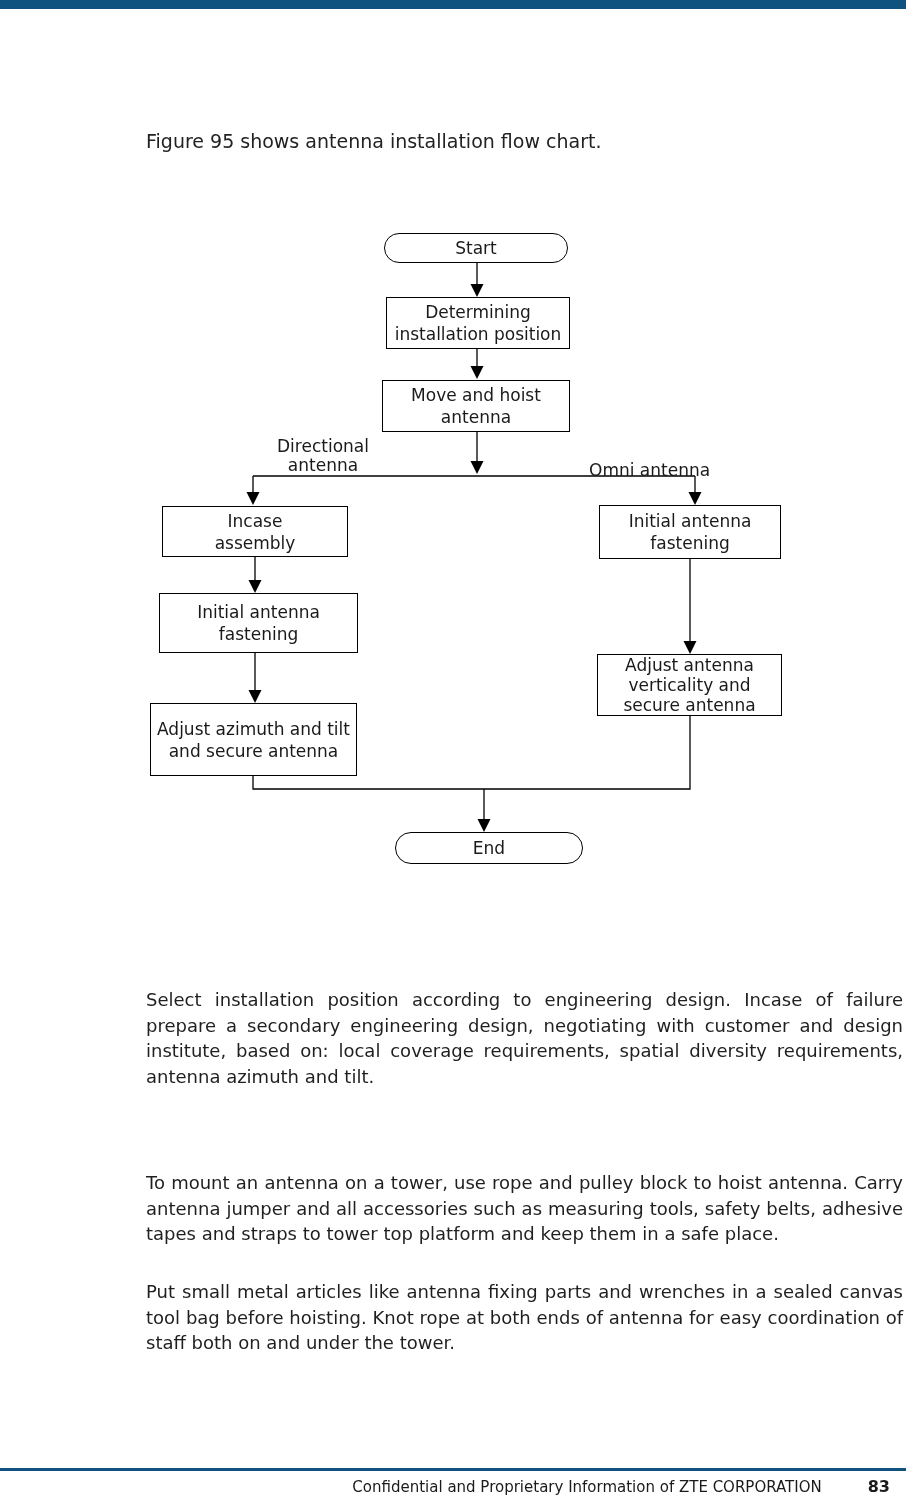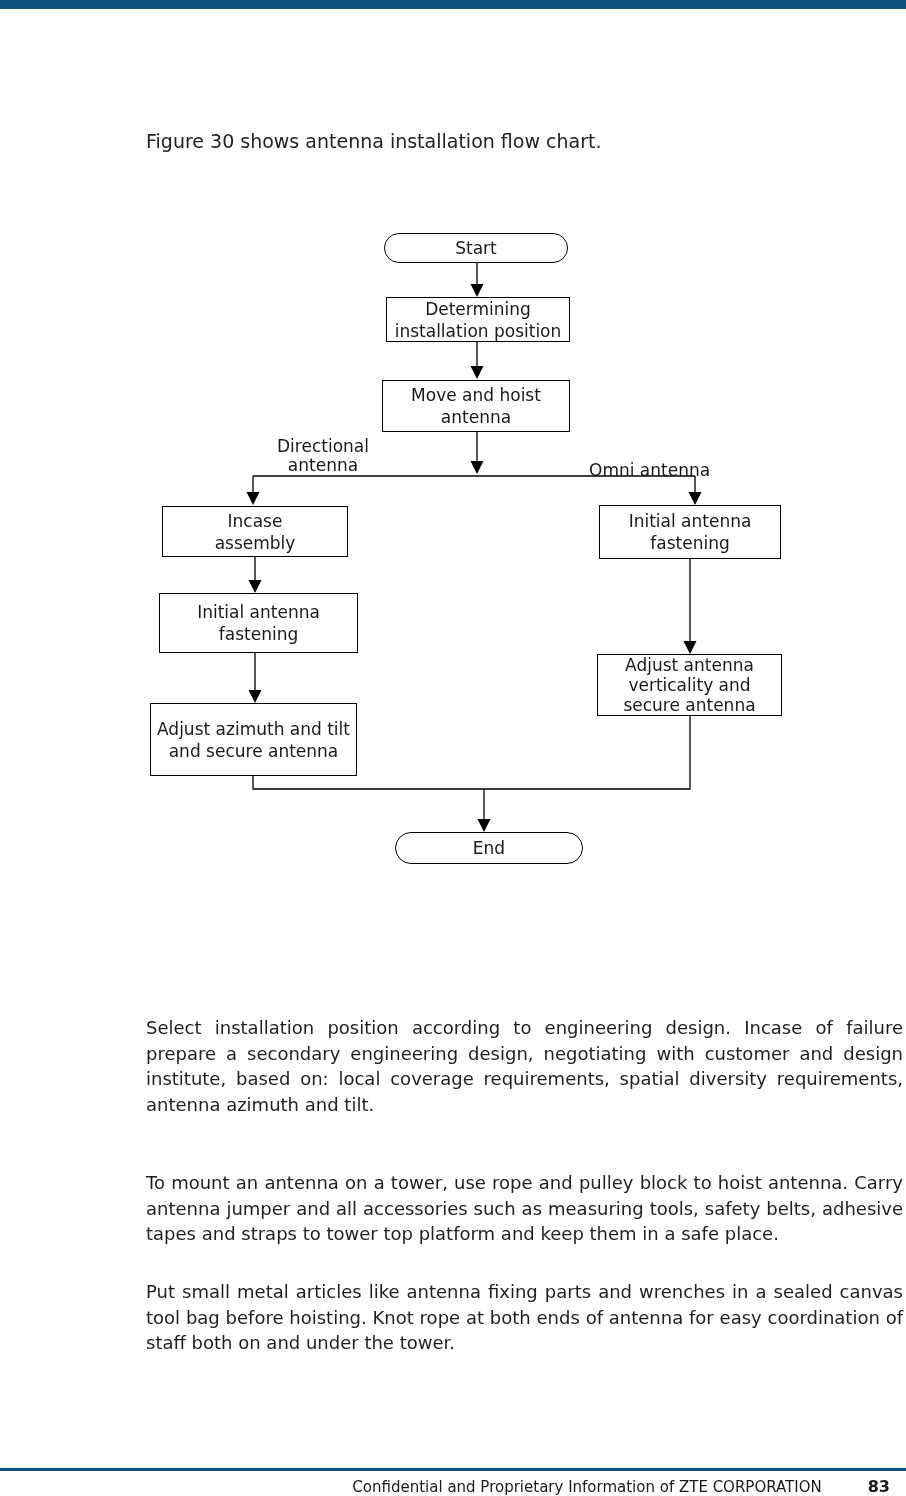--- a/index.html
+++ b/index.html
@@ -23,41 +23,41 @@
   .chart-svg{position:absolute;left:0;top:0;width:906px;height:1496px;}
   .node{
     position:absolute;box-sizing:border-box;
     border:1.5px solid #000;background:#fff;
     display:flex;align-items:center;justify-content:center;
     text-align:center;font-size:17px;line-height:22px;
     white-space:pre-line;color:#1a1a1a;
   }
   .stadium{border-radius:16px;border-width:1.3px;}
   .n-start{left:384px;top:233px;width:184px;height:30px;}
-  .n-determine{left:386px;top:297px;width:184px;height:45px;}
+  .n-determine{left:386px;top:297px;width:184px;height:52px;}
   .n-move{left:382px;top:380px;width:188px;height:52px;}
   .n-initial-assembly{left:162px;top:506px;width:186px;height:51px;}
   .n-left-fastening{left:159px;top:593px;width:199px;height:60px;}
   .n-adjust-azimuth{left:150px;top:703px;width:207px;height:73px;}
   .n-right-fastening{left:599px;top:505px;width:182px;height:54px;}
   .n-adjust-verticality{left:597px;top:654px;width:185px;height:62px;line-height:20px;}
   .n-end{left:395px;top:832px;width:188px;height:32px;}
   .branch-label{
     position:absolute;font-size:17px;color:#1a1a1a;
     white-space:pre-line;text-align:center;line-height:19px;
   }
   .lbl-directional{left:248px;top:437px;width:150px;}
   .lbl-omni{left:589px;top:461px;white-space:nowrap;}
   
   .para{
     position:absolute;left:146px;width:757px;
     font-size:18px;line-height:25.5px;
     text-align:justify;color:#1f1f1f;
   }
-  .p1{top:987px;margin-top:28px;}
+  .p1{top:987px;}
   .p2{top:1170px;}
   .p3{top:1279px;}
   
   .footer-rule{
     position:absolute;left:0;top:1468px;width:906px;height:3px;
     background:#0f5280;
   }
   .footer{
     position:absolute;right:16px;top:1477px;
     display:flex;align-items:center;
@@ -65,21 +65,21 @@
   }
   .footer .pageno{font-weight:bold;margin-left:46px;font-size:16px;}
 </style>
 </head>
 <body>
 
 <div class="page">
 
   <div class="topbar"></div>
 
-  <div class="intro">Figure 30 shows antenna installation flow chart.</div>
+  <div class="intro">Figure 95 shows antenna installation flow chart.</div>
 
   <svg class="chart-svg" viewBox="0 0 906 1496" xmlns="http://www.w3.org/2000/svg">
     <g stroke="#000" stroke-width="1.3" fill="none">
       <line x1="477" y1="263" x2="477" y2="285"></line>
       <line x1="477" y1="342" x2="477" y2="367"></line>
       <line x1="477" y1="432" x2="477" y2="462"></line>
       <line x1="253" y1="476" x2="695" y2="476"></line>
       <line x1="253" y1="476" x2="253" y2="493"></line>
       <line x1="695" y1="476" x2="695" y2="493"></line>
       <line x1="255" y1="557" x2="255" y2="581"></line>

